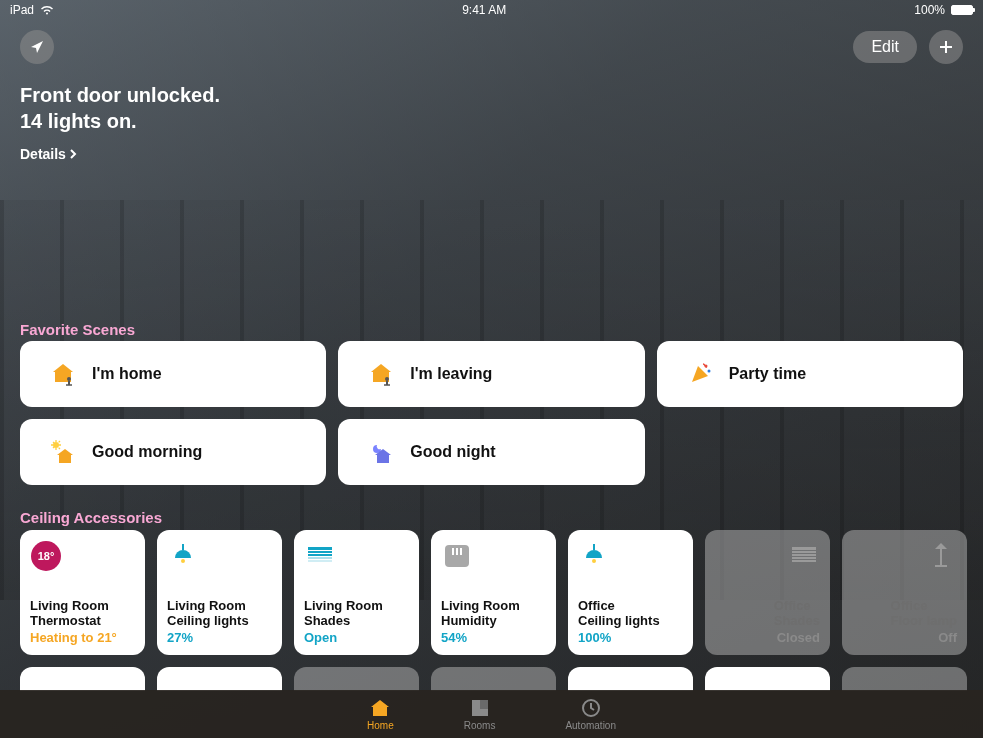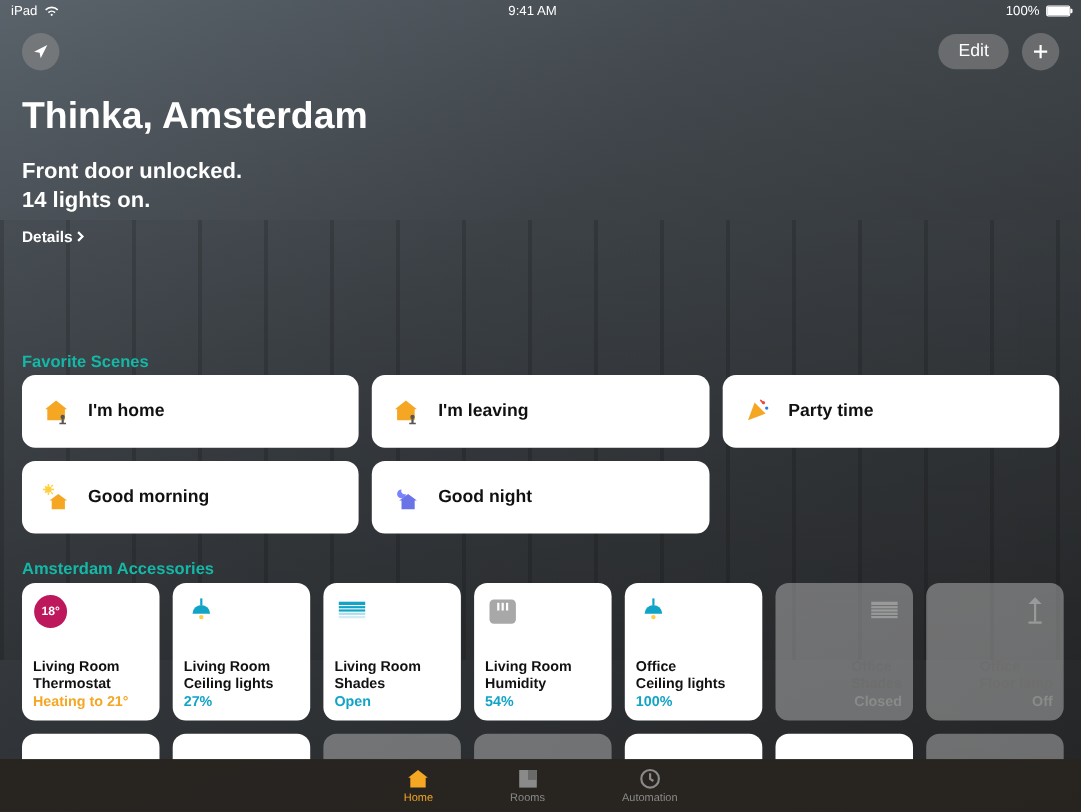--- a/index.html
+++ b/index.html
@@ -27,26 +27,26 @@
 .header { position:absolute; top:30px; left:20px; right:20px; z-index:5; }
 .header-icons { display:flex; justify-content:space-between; align-items:center; }
 .circle-btn { width:34px; height:34px; border-radius:50%; background:rgba(140,140,140,0.55); display:flex; align-items:center; justify-content:center; cursor:pointer; }
 .header-right { display:flex; gap:12px; align-items:center; }
 .edit-btn { background:rgba(140,140,140,0.55); color:#fff; padding:7px 18px; border-radius:17px; font-size:16px; font-weight:400; cursor:pointer; }
 
 .home-name { color:#fff; font-size:34px; font-weight:700; margin-top:22px; }
 .status-lines { color:#fff; font-size:20px; font-weight:700; margin-top:18px; line-height:1.3; }
 .details-link { color:#fff; font-size:14px; font-weight:600; margin-top:12px; display:inline-flex; align-items:center; gap:4px; cursor:pointer; }
 
-.section-label { color:#14b8a6; font-size:15px; font-weight:600; position:absolute; z-index:5; }
+.section-label { color:#f9a8d4; font-size:15px; font-weight:600; position:absolute; z-index:5; }
 .scenes-label { top:321px; left:20px; }
 .acc-label { top:509px; left:20px; }
 
 .scenes { position:absolute; top:341px; left:20px; right:20px; z-index:5; display:grid; grid-template-columns:repeat(3,1fr); gap:12px; }
-.scene-tile { background:#fff; border-radius:12px; height:66px; display:flex; align-items:center; padding:0 16px; gap:14px; cursor:pointer; }
+.scene-tile { background:#fff; border-radius:12px; height:66px; display:flex; align-items:center; padding:0 28px; gap:14px; cursor:pointer; }
 .scene-icon { width:30px; height:30px; flex:none; display:flex; align-items:center; justify-content:center; }
 .scene-label { font-size:16px; font-weight:700; color:#111; }
 
 .accessories { position:absolute; top:530px; left:20px; z-index:5; display:flex; gap:12px; }
 .acc-tile { width:125px; height:125px; border-radius:12px; padding:10px; display:flex; flex-direction:column; cursor:pointer; }
 .acc-on  { background:#fff; }
 .acc-off { background:rgba(200,200,200,0.45);align-items:flex-end; }
 .acc-icon { width:32px; height:32px; margin-bottom:auto; display:flex; align-items:center; justify-content:center; }
 .acc-name { font-size:13px; font-weight:700; line-height:1.2; }
 .acc-on .acc-name { color:#111; }
@@ -106,21 +106,20 @@
     </div>
     <div class="header-right">
       <div class="edit-btn">Edit</div>
       <div class="circle-btn">
         <svg width="16" height="16" viewBox="0 0 16 16">
             <path d="M7 2h2v5h5v2H9v5H7V9H2V7h5z" fill="#fff"></path>
           </svg>
       </div>
     </div>
   </div>
-  <div class="home-name">Thinka, Amsterdam</div>
   <div class="status-lines">
     <div>Front door unlocked.</div>
     <div>14 lights on.</div>
   </div>
   <div class="details-link">
     <span>Details</span>
     <svg width="7" height="10" viewBox="0 0 7 10">
         <path d="M1 1l4 4-4 4" stroke="#fff" stroke-width="2" fill="none"></path>
       </svg>
   </div>
@@ -176,21 +175,21 @@
       <div class="scene-icon">
         <svg class="house-svg" viewBox="0 0 26 26">
           <path d="M9 6a4 4 0 104 4 3 3 0 01-4-4z" fill="#7a83ff"></path>
           <path d="M15 9l8 6h-2v8H9v-8H7z" fill="#6b74e6" transform="translate(0 1)"></path>
         </svg>
       </div>
       <div class="scene-label">Good night</div>
     </div>
   </div>
 
-<div class="section-label acc-label">Amsterdam Accessories</div>
+<div class="section-label acc-label">Ceiling Accessories</div>
 
 <div class="accessories" id="accessories">
     <div class="acc-tile acc-on">
       <div class="acc-icon">
         <div class="thermo">18°</div>
       </div>
       <div class="acc-name">Living Room<br>Thermostat</div>
       <div class="acc-status stat-orange">Heating to 21°</div>
     </div>
     <div class="acc-tile acc-on">

